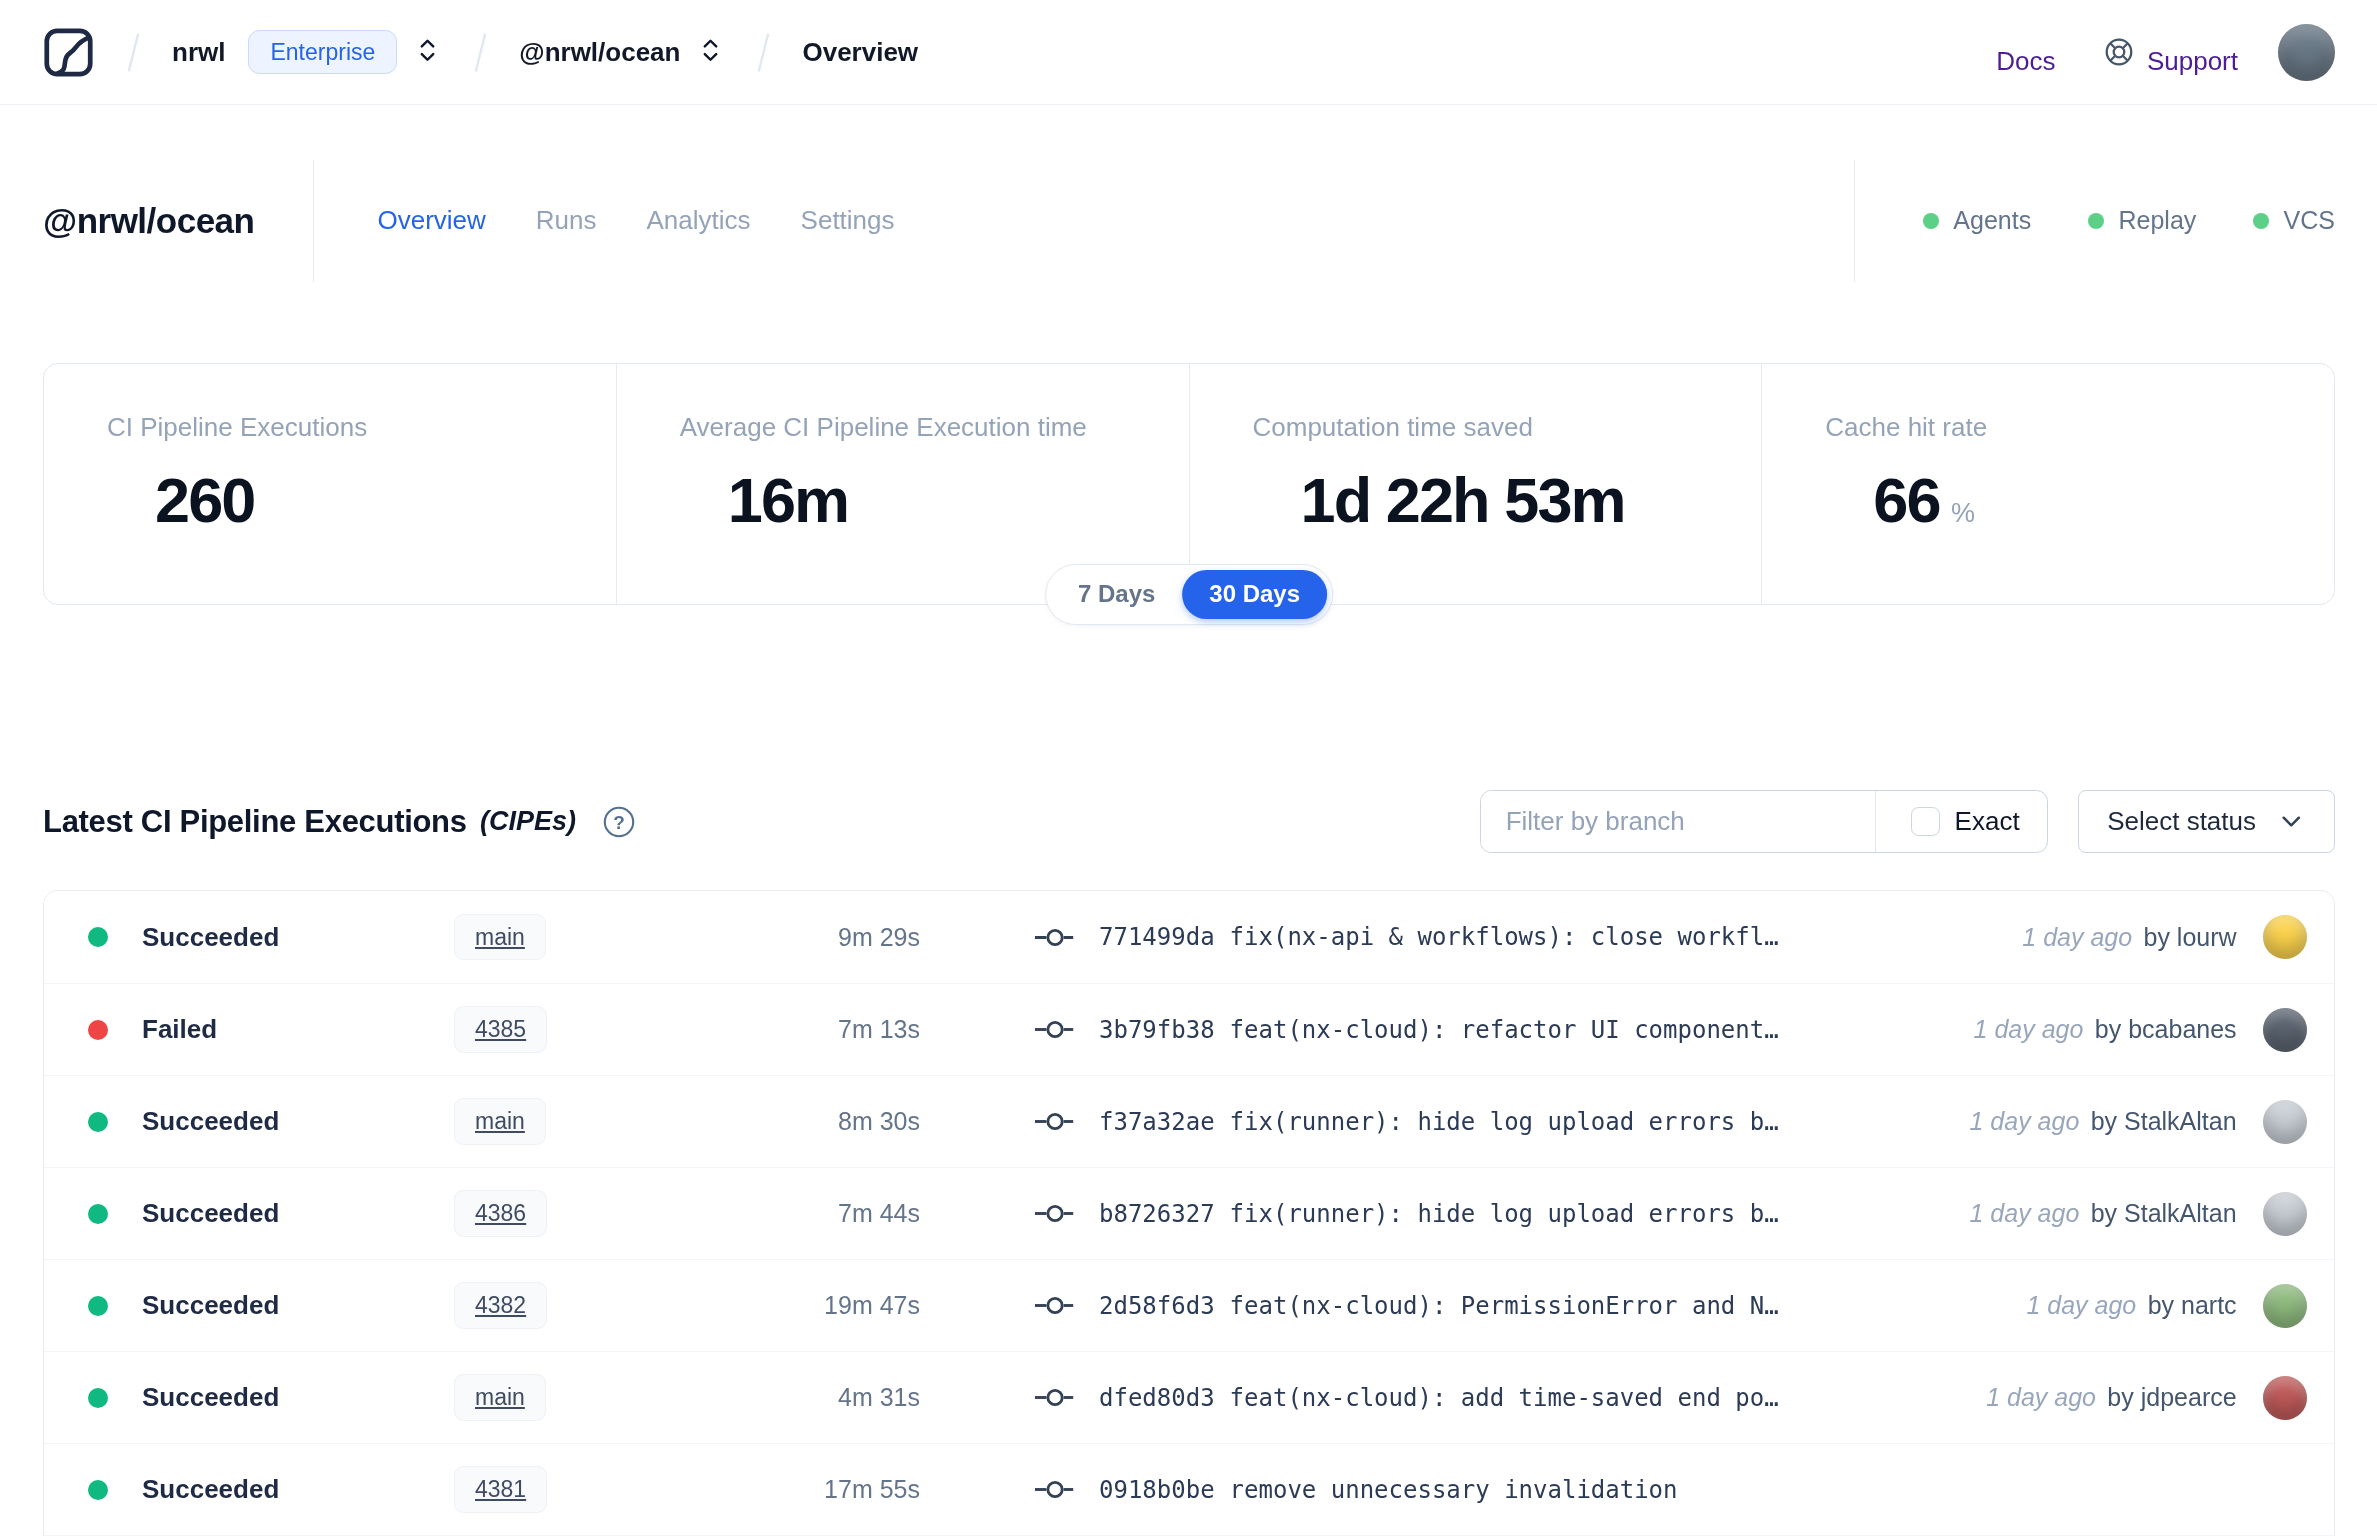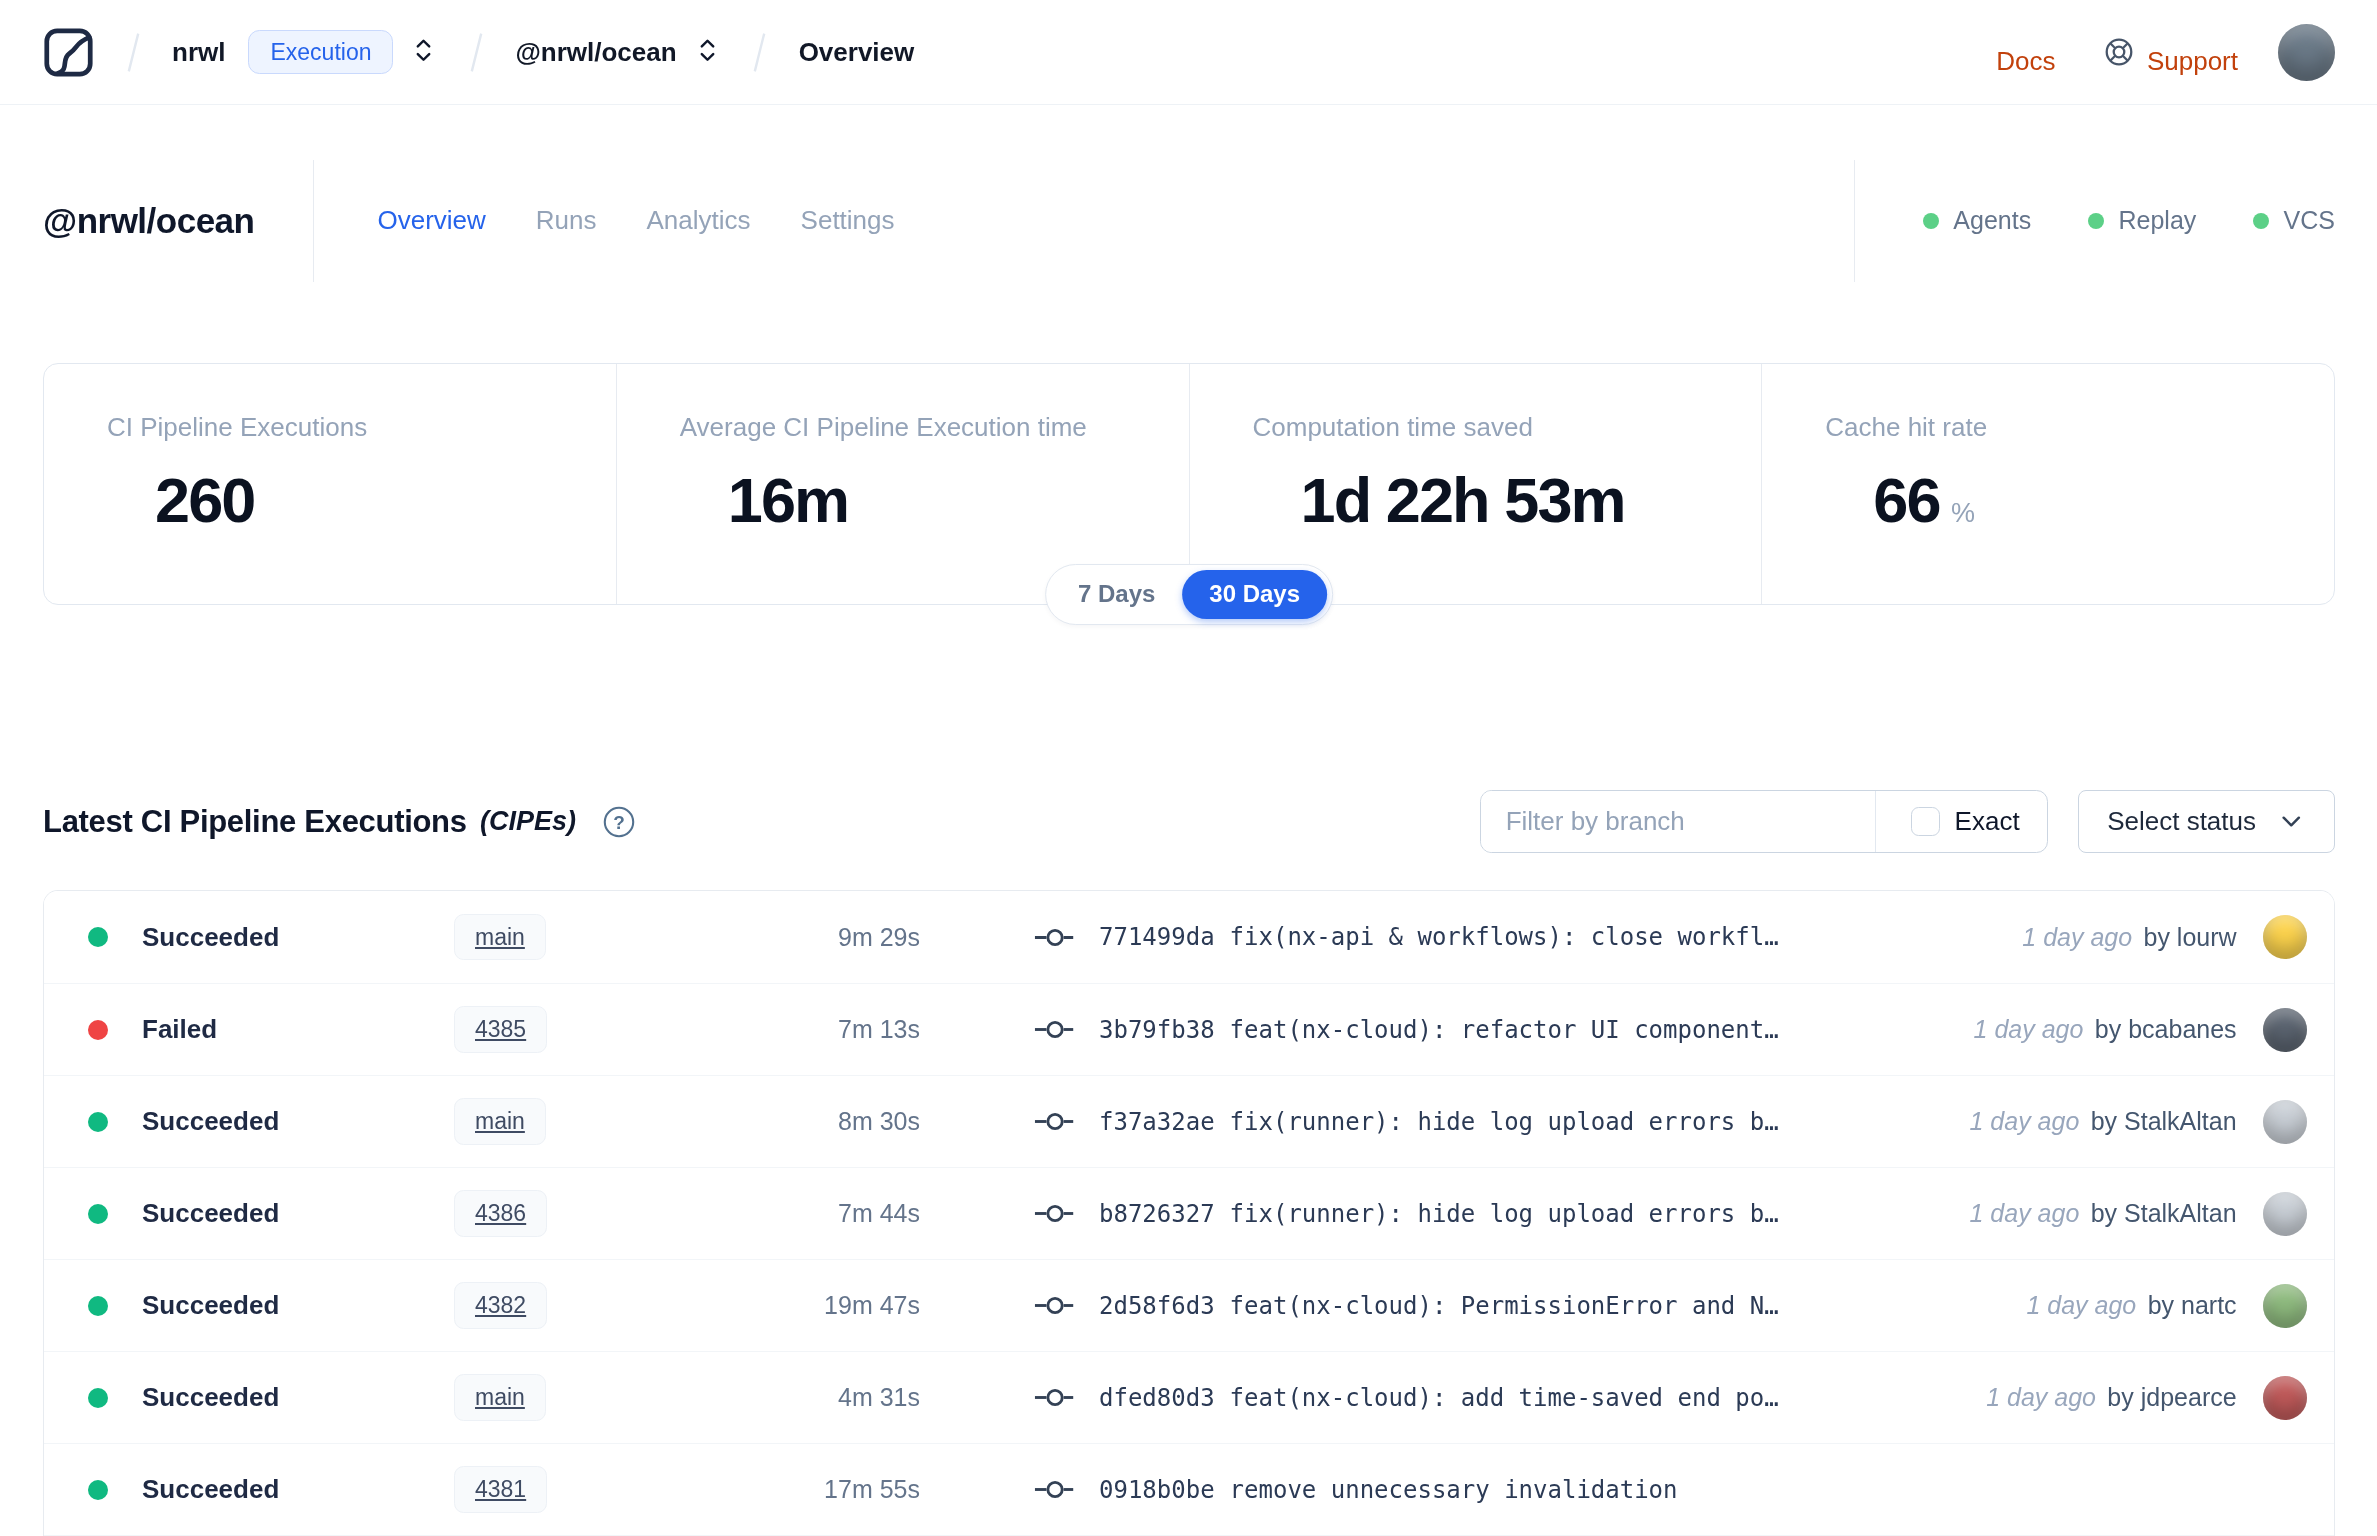--- a/index.html
+++ b/index.html
@@ -10,21 +10,21 @@
   .navbar { height: 105px; display: flex; align-items: center; justify-content: space-between;
     padding: 0 43px; border-bottom: 1px solid #eef2f6; background: #fff; }
   .nav-left { display: flex; align-items: center; }
   .logo-svg { display: block; }
   .crumb-slash { margin: 0 28.5px; display: block; }
   .org-name, .ws-name, .page-name { font-size: 26px; font-weight: 700; color: #111827; }
   .ent-badge { margin-left: 23px; font-size: 23px; font-weight: 500; color: var(--accent-blue);
     background: #eef4ff; border: 1.9px solid #c9d9fd; border-radius: 11.4px; padding: 7.6px 21px; }
   .updown { margin-left: 17px; display: block; cursor: pointer; }
   .nav-right { display: flex; align-items: center; }
-  .nav-link { font-size: 26px; font-weight: 500; color: #c2410c; cursor: pointer; margin-top: 18px; }
+  .nav-link { font-size: 26px; font-weight: 500; color: #4c1d95; cursor: pointer; margin-top: 18px; }
   .support-group { display: flex; align-items: center; gap: 11.4px; margin-left: 46px; }
   .avatar { width: 57px; height: 57px; border-radius: 50%;
     box-shadow: inset 0 -13.3px 21px rgba(0,0,0,.28), inset 0 9.5px 13.3px rgba(255,255,255,.25); }
   .nav-avatar { margin-left: 40px; }
 
   
   .main { padding: 0 43px; }
 
   .ws-header { margin-top: 68px; height: 95px; display: flex; align-items: center; justify-content: space-between; }
   .ws-header-left { display: flex; align-items: center; }
@@ -108,21 +108,21 @@
     <span>
       <svg class="logo-svg" width="51" height="51" viewBox="0 0 54 54">
         <rect x="4" y="4" width="46" height="46" rx="11" fill="none" stroke="#1e2a44" stroke-width="5"></rect>
         <path d="M16 49 C 28 45 19 34 28 28 C 37 22 34 17 49 11" fill="none" stroke="#1e2a44" stroke-width="5" stroke-linecap="round"></path>
       </svg>
     </span>
     <svg class="crumb-slash" width="21" height="49" viewBox="0 0 22 52">
         <line x1="16" y1="6" x2="6" y2="46" stroke="#e2e8f0" stroke-width="2.5"></line>
       </svg>
     <span class="org-name">nrwl</span>
-    <span class="ent-badge">Execution</span>
+    <span class="ent-badge">Enterprise</span>
     <span class="updown">
       <svg width="27" height="28.5" viewBox="0 0 28 30">
           <path d="M8 11 L14 5 L20 11 M8 19 L14 25 L20 19" fill="none" stroke="#0f172a" stroke-width="2.6" stroke-linecap="round" stroke-linejoin="round"></path>
         </svg>
     </span>
     <svg class="crumb-slash" width="21" height="49" viewBox="0 0 22 52">
         <line x1="16" y1="6" x2="6" y2="46" stroke="#e2e8f0" stroke-width="2.5"></line>
       </svg>
     <span class="ws-name">@nrwl/ocean</span>
     <span class="updown">

